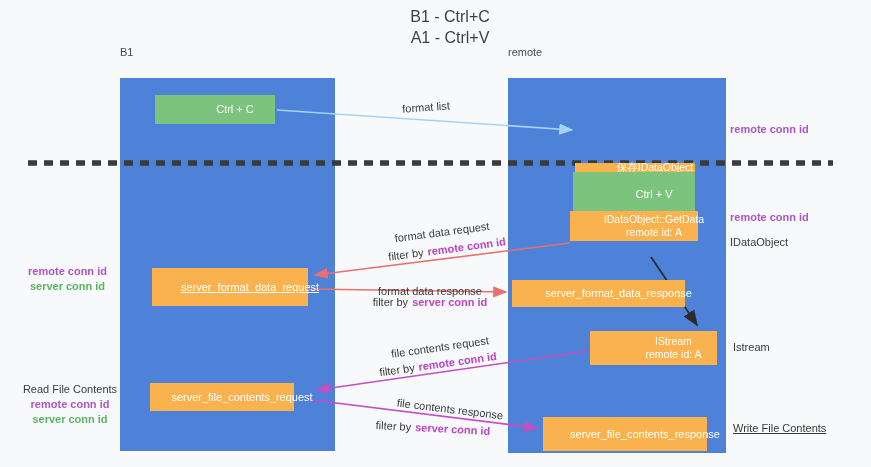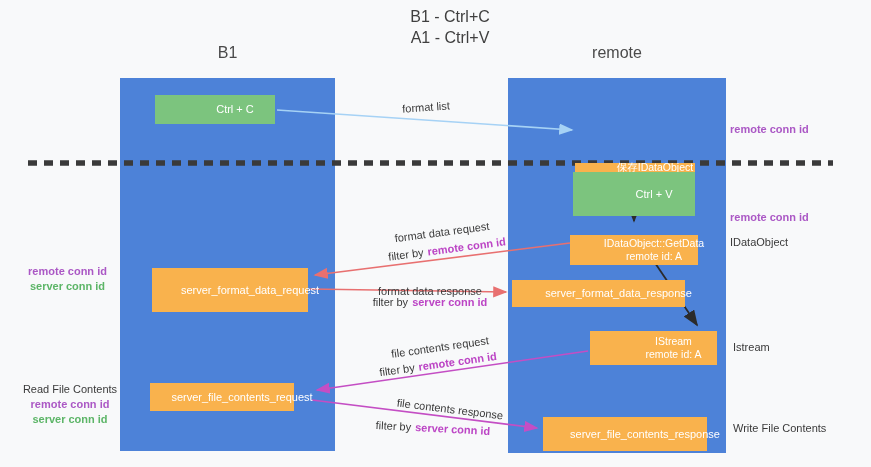--- a/index.html
+++ b/index.html
@@ -12,22 +12,22 @@
     overflow: hidden;
     color: #3c3c3c;
   }
   .abs { position: absolute; }
   #title {
     top: 6px; left: 0; width: 900px;
     text-align: center;
     font-size: 16px; line-height: 21px; color: #3f3f3f;
   }
   .col-header {
-    text-align: center;
-    font-size: 16px; line-height: 13px; color: #4a4a4a;
+    text-align: left;
+    font-size: 11px; line-height: 13px; color: #4a4a4a;
     top: 46px;
   }
   .column { background: #4d82d8; top: 78px; }
   #col-left  { left: 120px; width: 215px; height: 373px; }
   #col-right { left: 508px; width: 218px; height: 375px; }
   .node {
     display: flex; flex-direction: column;
     align-items: center; justify-content: center;
     color: #ffffff; font-size: 11px; line-height: 13px;
     text-align: center;
@@ -101,26 +101,26 @@
 
   <div class="abs node orange" style="left:575px;top:119px;width:120px;height:22px;margin-top:44px;">
     <span class="sub">保存IDataObject</span>
     <span class="sub">remote id: A</span>
   </div>
 
   <div class="abs node green" style="left:573px;top:172px;width:122px;height:44px;">
     <span>Ctrl + V</span>
   </div>
 
-  <div class="abs node orange" style="left:570px;top:235px;width:128px;height:30px;">
+  <div class="abs node orange" style="left:570px;top:211px;width:128px;height:30px;">
     <span class="sub">IDataObject::GetData</span>
     <span class="sub">remote id: A</span>
   </div>
 
-  <div class="abs node orange" style="left:152px;top:268px;width:156px;height:44px;">
+  <div class="abs node orange" style="left:152px;top:268px;width:156px;height:38px;text-decoration:underline;">
     <span>server_format_data_request</span>
   </div>
 
   <div class="abs node orange" style="left:512px;top:280px;width:173px;height:27px;">
     <span>server_format_data_response</span>
   </div>
 
   <div class="abs node orange" style="left:590px;top:331px;width:127px;height:34px;">
     <span class="sub">IStream</span>
     <span class="sub">remote id: A</span>
@@ -153,21 +153,21 @@
 
   <div class="abs flow-label center" style="left:450px;top:409px;transform:translate(-50%,-50%) rotate(7deg);">file contents response</div>
   <div class="abs flow-label center" style="left:433px;top:428px;transform:translate(-50%,-50%) rotate(3deg);">
     <span class="filter-gap">filter by</span><span class="magenta">server conn id</span>
   </div>
 
   <div class="abs side purple" style="left:730px;top:123px;">remote conn id</div>
   <div class="abs side purple" style="left:730px;top:211px;">remote conn id</div>
   <div class="abs side plain" style="left:730px;top:236px;">IDataObject</div>
   <div class="abs side plain" style="left:733px;top:341px;">Istream</div>
-  <div class="abs side plain" style="left:733px;top:422px;">Write File Contents</div>
+  <div class="abs side plain" style="left:733px;top:422px;text-decoration:underline;">Write File Contents</div>
 
   <div class="abs stack" style="left:15px;top:264px;width:105px;">
     <div class="side purple">remote conn id</div>
     <div class="side greenlbl">server conn id</div>
   </div>
   <div class="abs stack" style="left:15px;top:382px;width:110px;">
     <div class="side plain">Read File Contents</div>
     <div class="side purple">remote conn id</div>
     <div class="side greenlbl">server conn id</div>
   </div>

